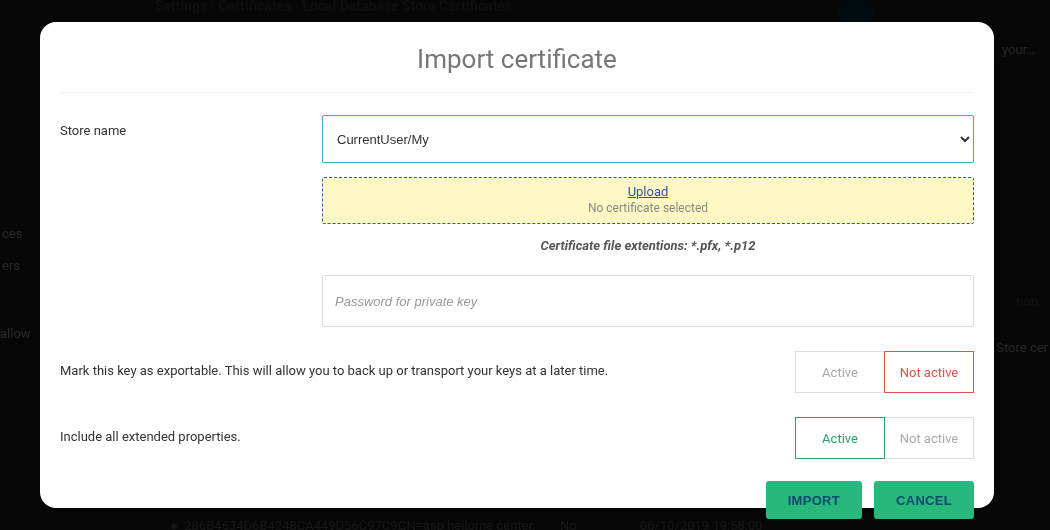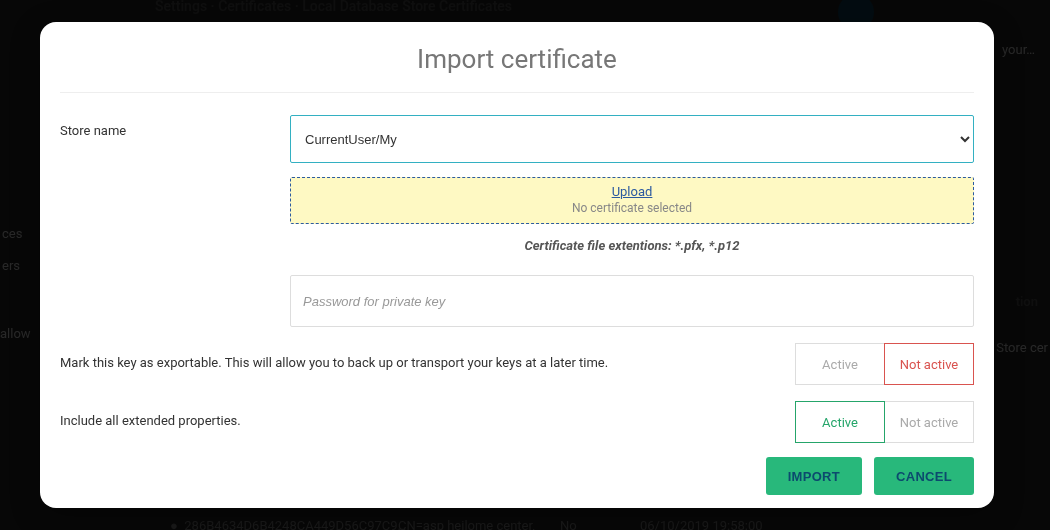--- a/index.html
+++ b/index.html
@@ -42,21 +42,22 @@
     text-align: center;
     font-size: 26px;
     font-weight: 400;
     color: #777;
     margin-bottom: 18px;
   }
   .hr { border: none; border-top: 1px solid #eee; margin-bottom: 22px; }
   .row {
     display: flex;
     align-items: flex-start;
-    margin-bottom: 14px;
+    margin-bottom: 22px;
+    gap: 32px;
   }
   .row .label-col {
     width: 230px;
     flex-shrink: 0;
     font-size: 13px;
     color: #333;
     padding-top: 8px;
   }
   .row .control-col {
     flex: 1;

